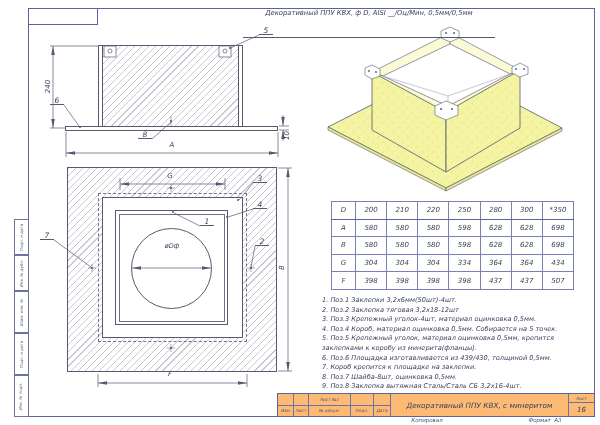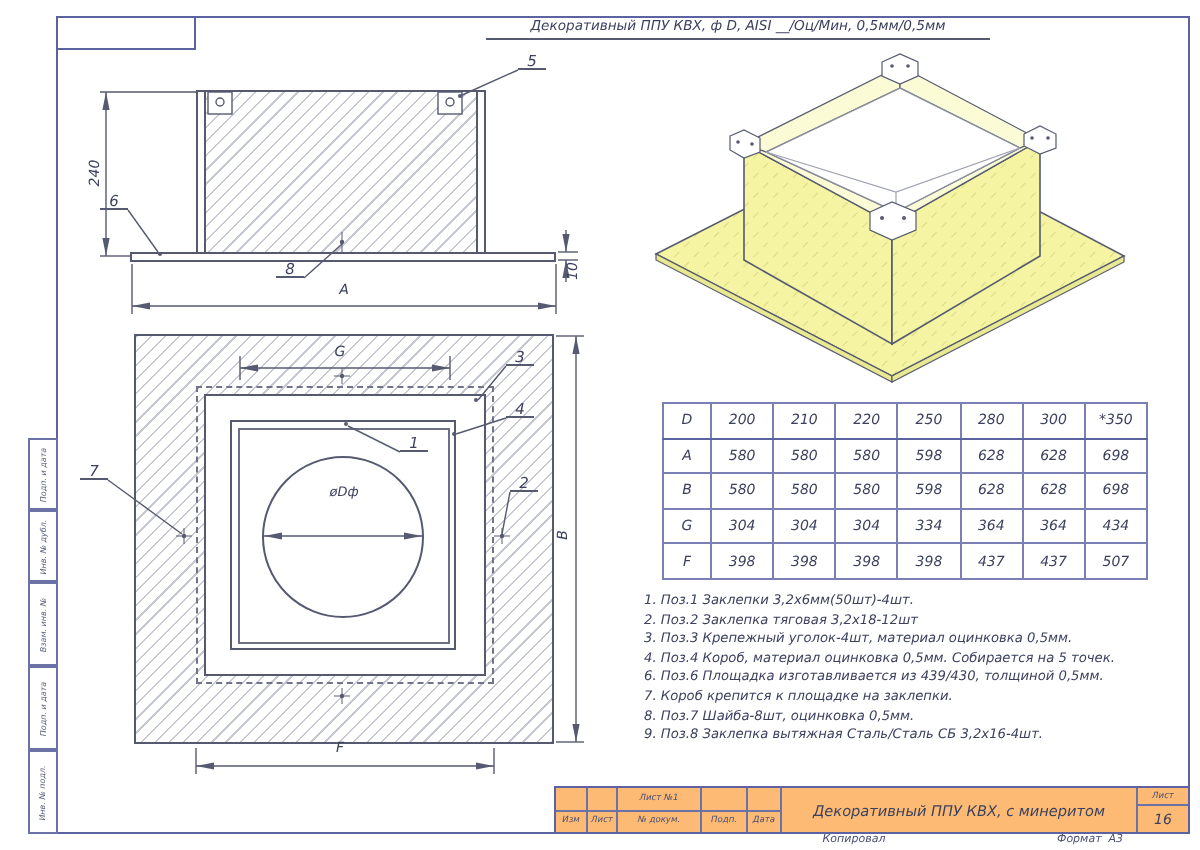--- a/index.html
+++ b/index.html
@@ -23,21 +23,21 @@
   .flange-dash{left:98px;top:193px;width:149px;height:149px;border:0.7px dashed #70748a;z-index:1;}
   .front-white{left:102px;top:197px;width:141px;height:141px;background:#fff;border:0.8px solid #565a70;z-index:1;}
   .duct1{left:115px;top:210px;width:113px;height:115px;border:0.8px solid #565a70;z-index:1;}
   .duct2{left:118.5px;top:213.5px;width:106px;height:108px;border:0.6px solid #6c7086;z-index:1;}
   .circleo{left:130.5px;top:227.5px;width:81px;height:81px;border:0.8px solid #565a70;border-radius:50%;z-index:1;}
   
   .lbl{position:absolute;font-style:italic;font-size:7px;color:#3c415e;z-index:4;line-height:9px;}
   .ctr{text-align:center;}
   .rot{transform:rotate(-90deg);transform-origin:center;}
   .callout{width:14px;height:9px;text-align:center;border-bottom:0.9px solid #565a70;font-size:7.5px;}
-  .hdr-title{left:243px;top:9px;width:252px;text-align:center;font-size:6.8px;border-bottom:0.8px solid #565a70;padding-bottom:1px;}
+  .hdr-title{left:243px;top:9px;width:252px;text-align:center;font-size:6.8px;border-bottom:0.8px solid #565a70;padding-bottom:19px;}
   svg.overlay{position:absolute;left:0;top:0;z-index:3;pointer-events:none;}
   
   .size-table{position:absolute;left:331px;top:201px;width:243px;height:89px;border-collapse:collapse;z-index:4;table-layout:fixed;background:#fff;}
   .size-table td{border:0.9px solid #7b80b4;font-style:italic;font-size:7px;color:#3c415e;text-align:center;padding:0;height:14.2px;}
   .size-table{border:1.6px solid #5d62a0;}
   .size-table tr:first-child td{border-bottom:1.6px solid #5d62a0;}
   .size-table td:first-child{width:24px;}
   
   .notes{left:322px;top:296px;width:270px;z-index:4;}
   .note-line{font-style:italic;font-size:6.6px;line-height:9.6px;color:#3c415e;}
@@ -267,20 +267,21 @@
           <td>507</td>
         </tr>
       </tbody>
   </table>
 
   <div class="abs notes">
       <div class="note-line">1. Поз.1 Заклепки 3,2х6мм(50шт)-4шт.</div>
       <div class="note-line">2. Поз.2 Заклепка тяговая 3,2х18-12шт</div>
       <div class="note-line">3. Поз.3 Крепежный уголок-4шт, материал оцинковка 0,5мм.</div>
       <div class="note-line">4. Поз.4 Короб, материал оцинковка 0,5мм. Собирается на 5 точек.</div>
+      <div class="note-line">5. Поз.5 Крепежный уголок, материал оцинковка 0,5мм, крепится заклепками к коробу из минерита(фланцы).</div>
       <div class="note-line">6. Поз.6 Площадка изготавливается из 439/430, толщиной 0,5мм.</div>
       <div class="note-line">7. Короб крепится к площадке на заклепки.</div>
       <div class="note-line">8. Поз.7 Шайба-8шт, оцинковка 0,5мм.</div>
       <div class="note-line">9. Поз.8 Заклепка вытяжная Сталь/Сталь СБ 3,2х16-4шт.</div>
     </div>
 
   <div class="abs tb">
     <div class="tb-left">
       <div class="tb-row">
         <div class="tb-cell w1"></div>

